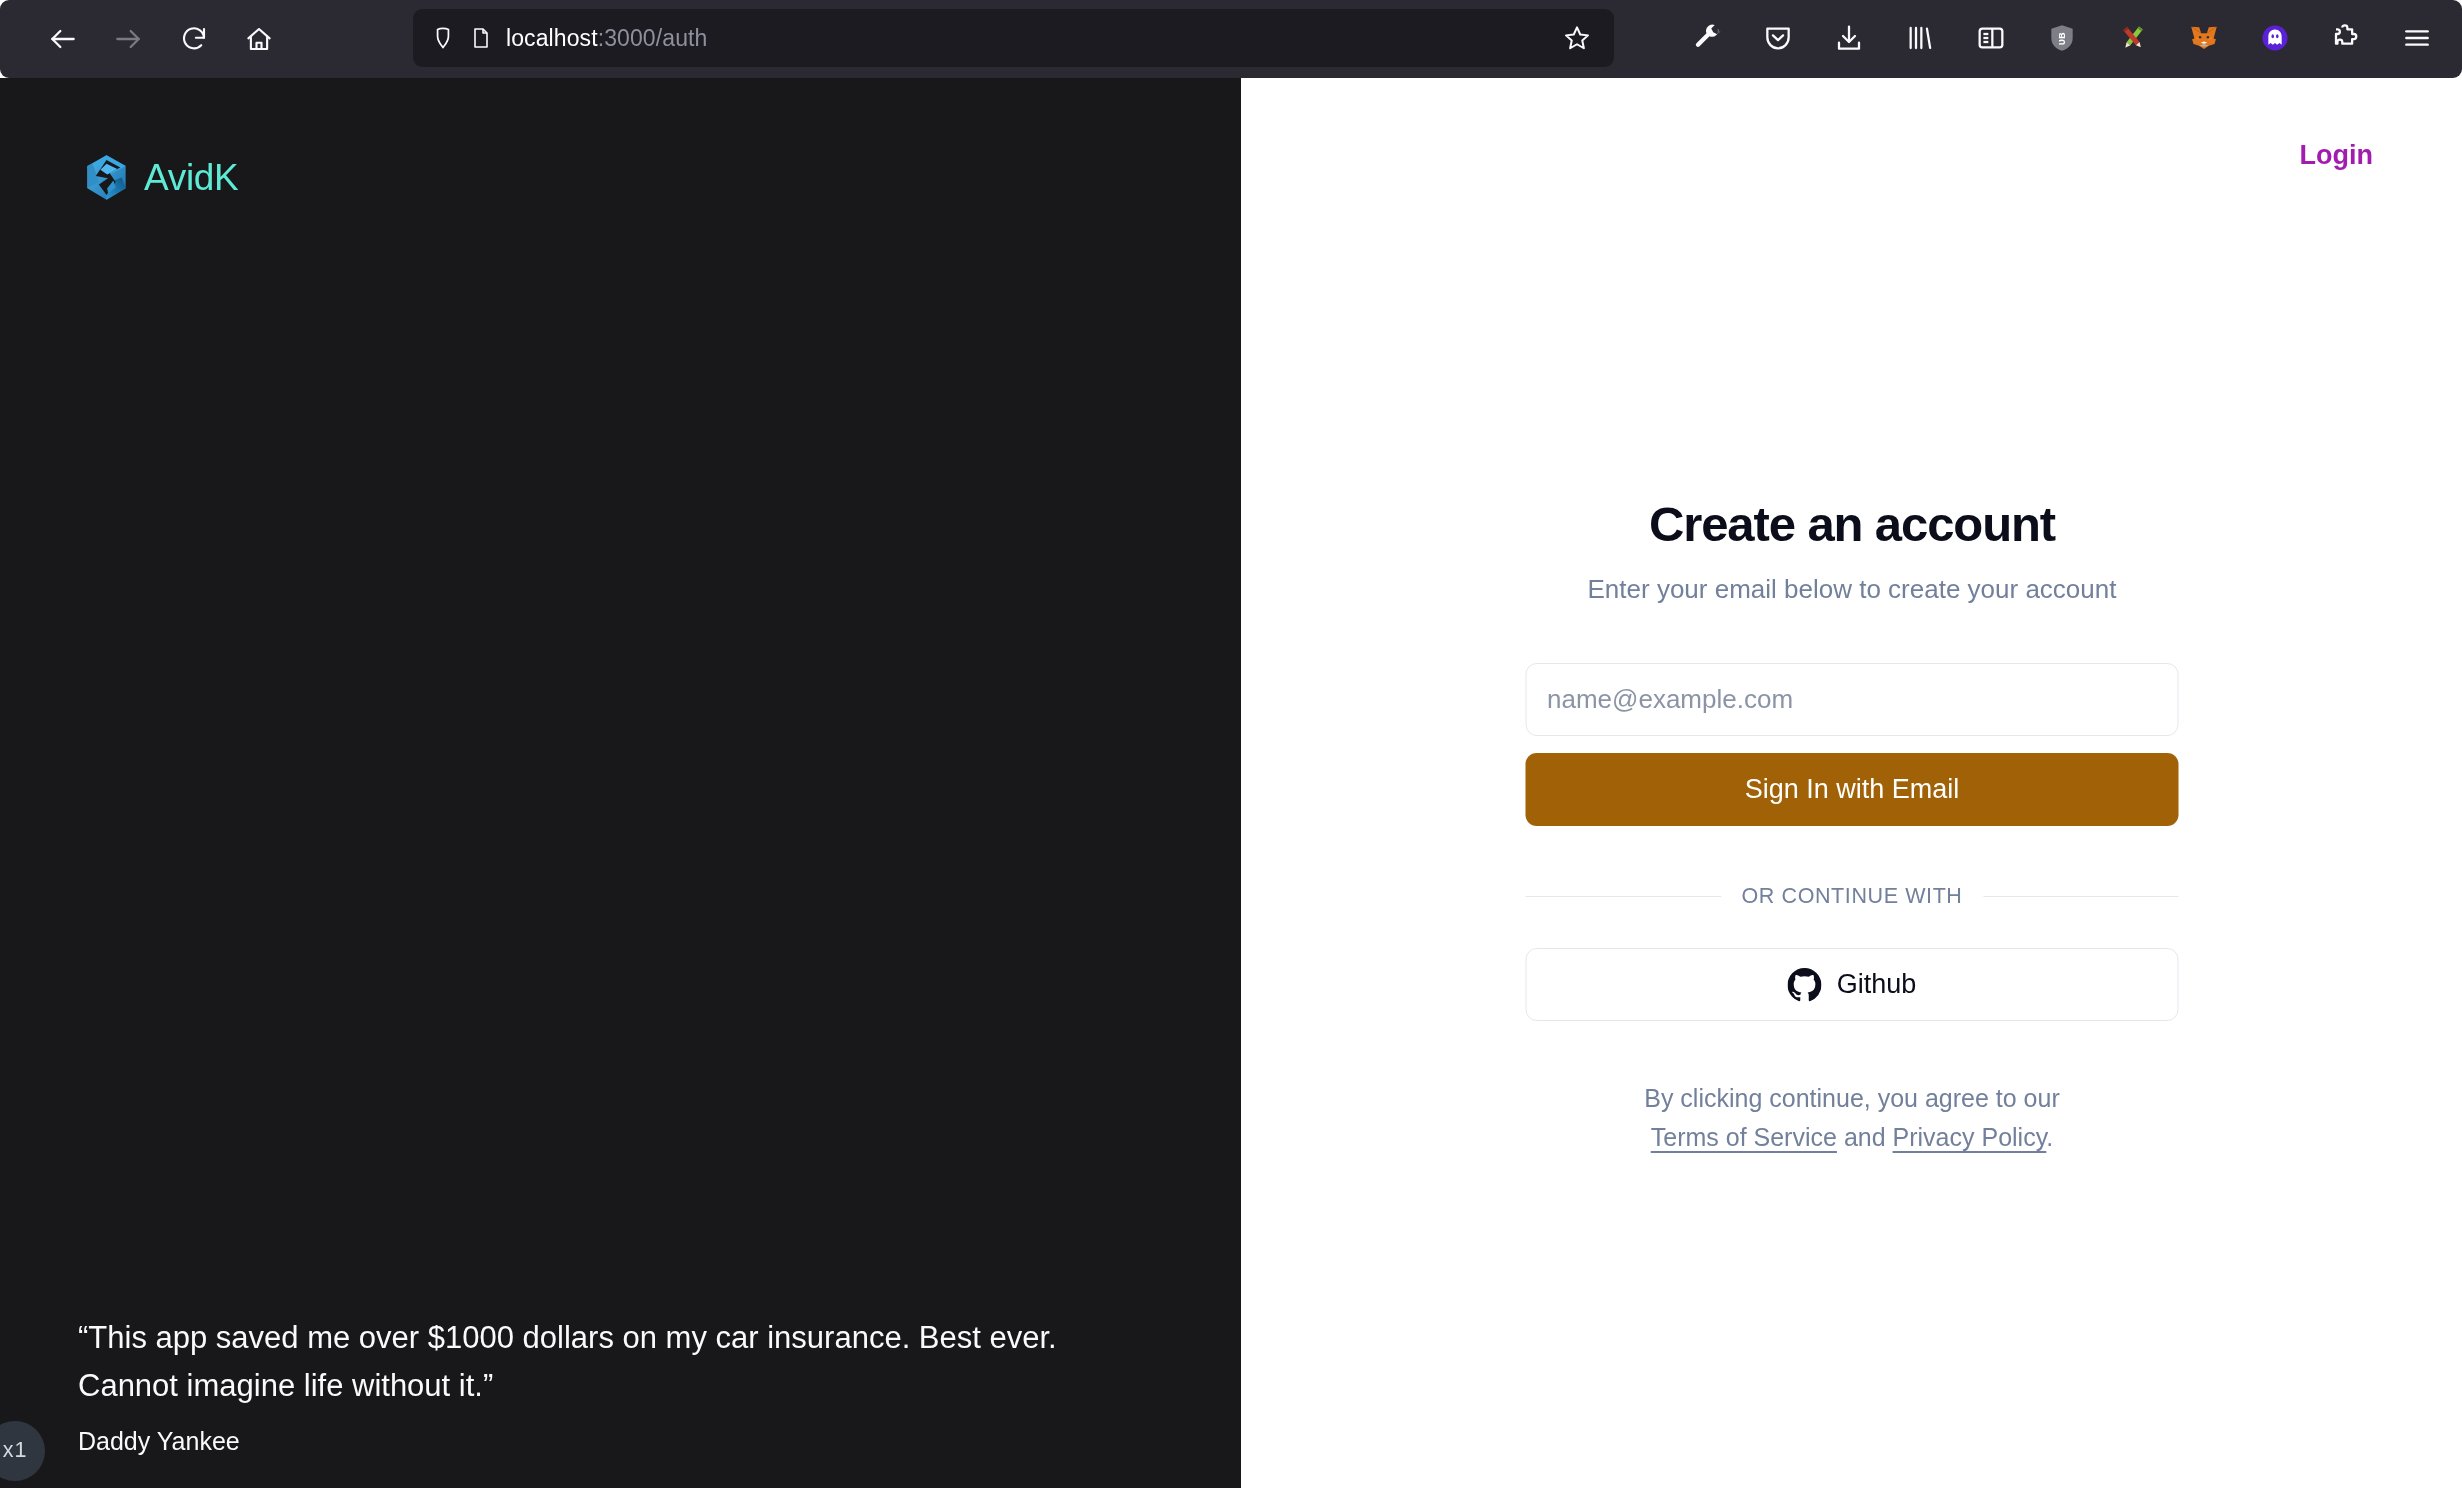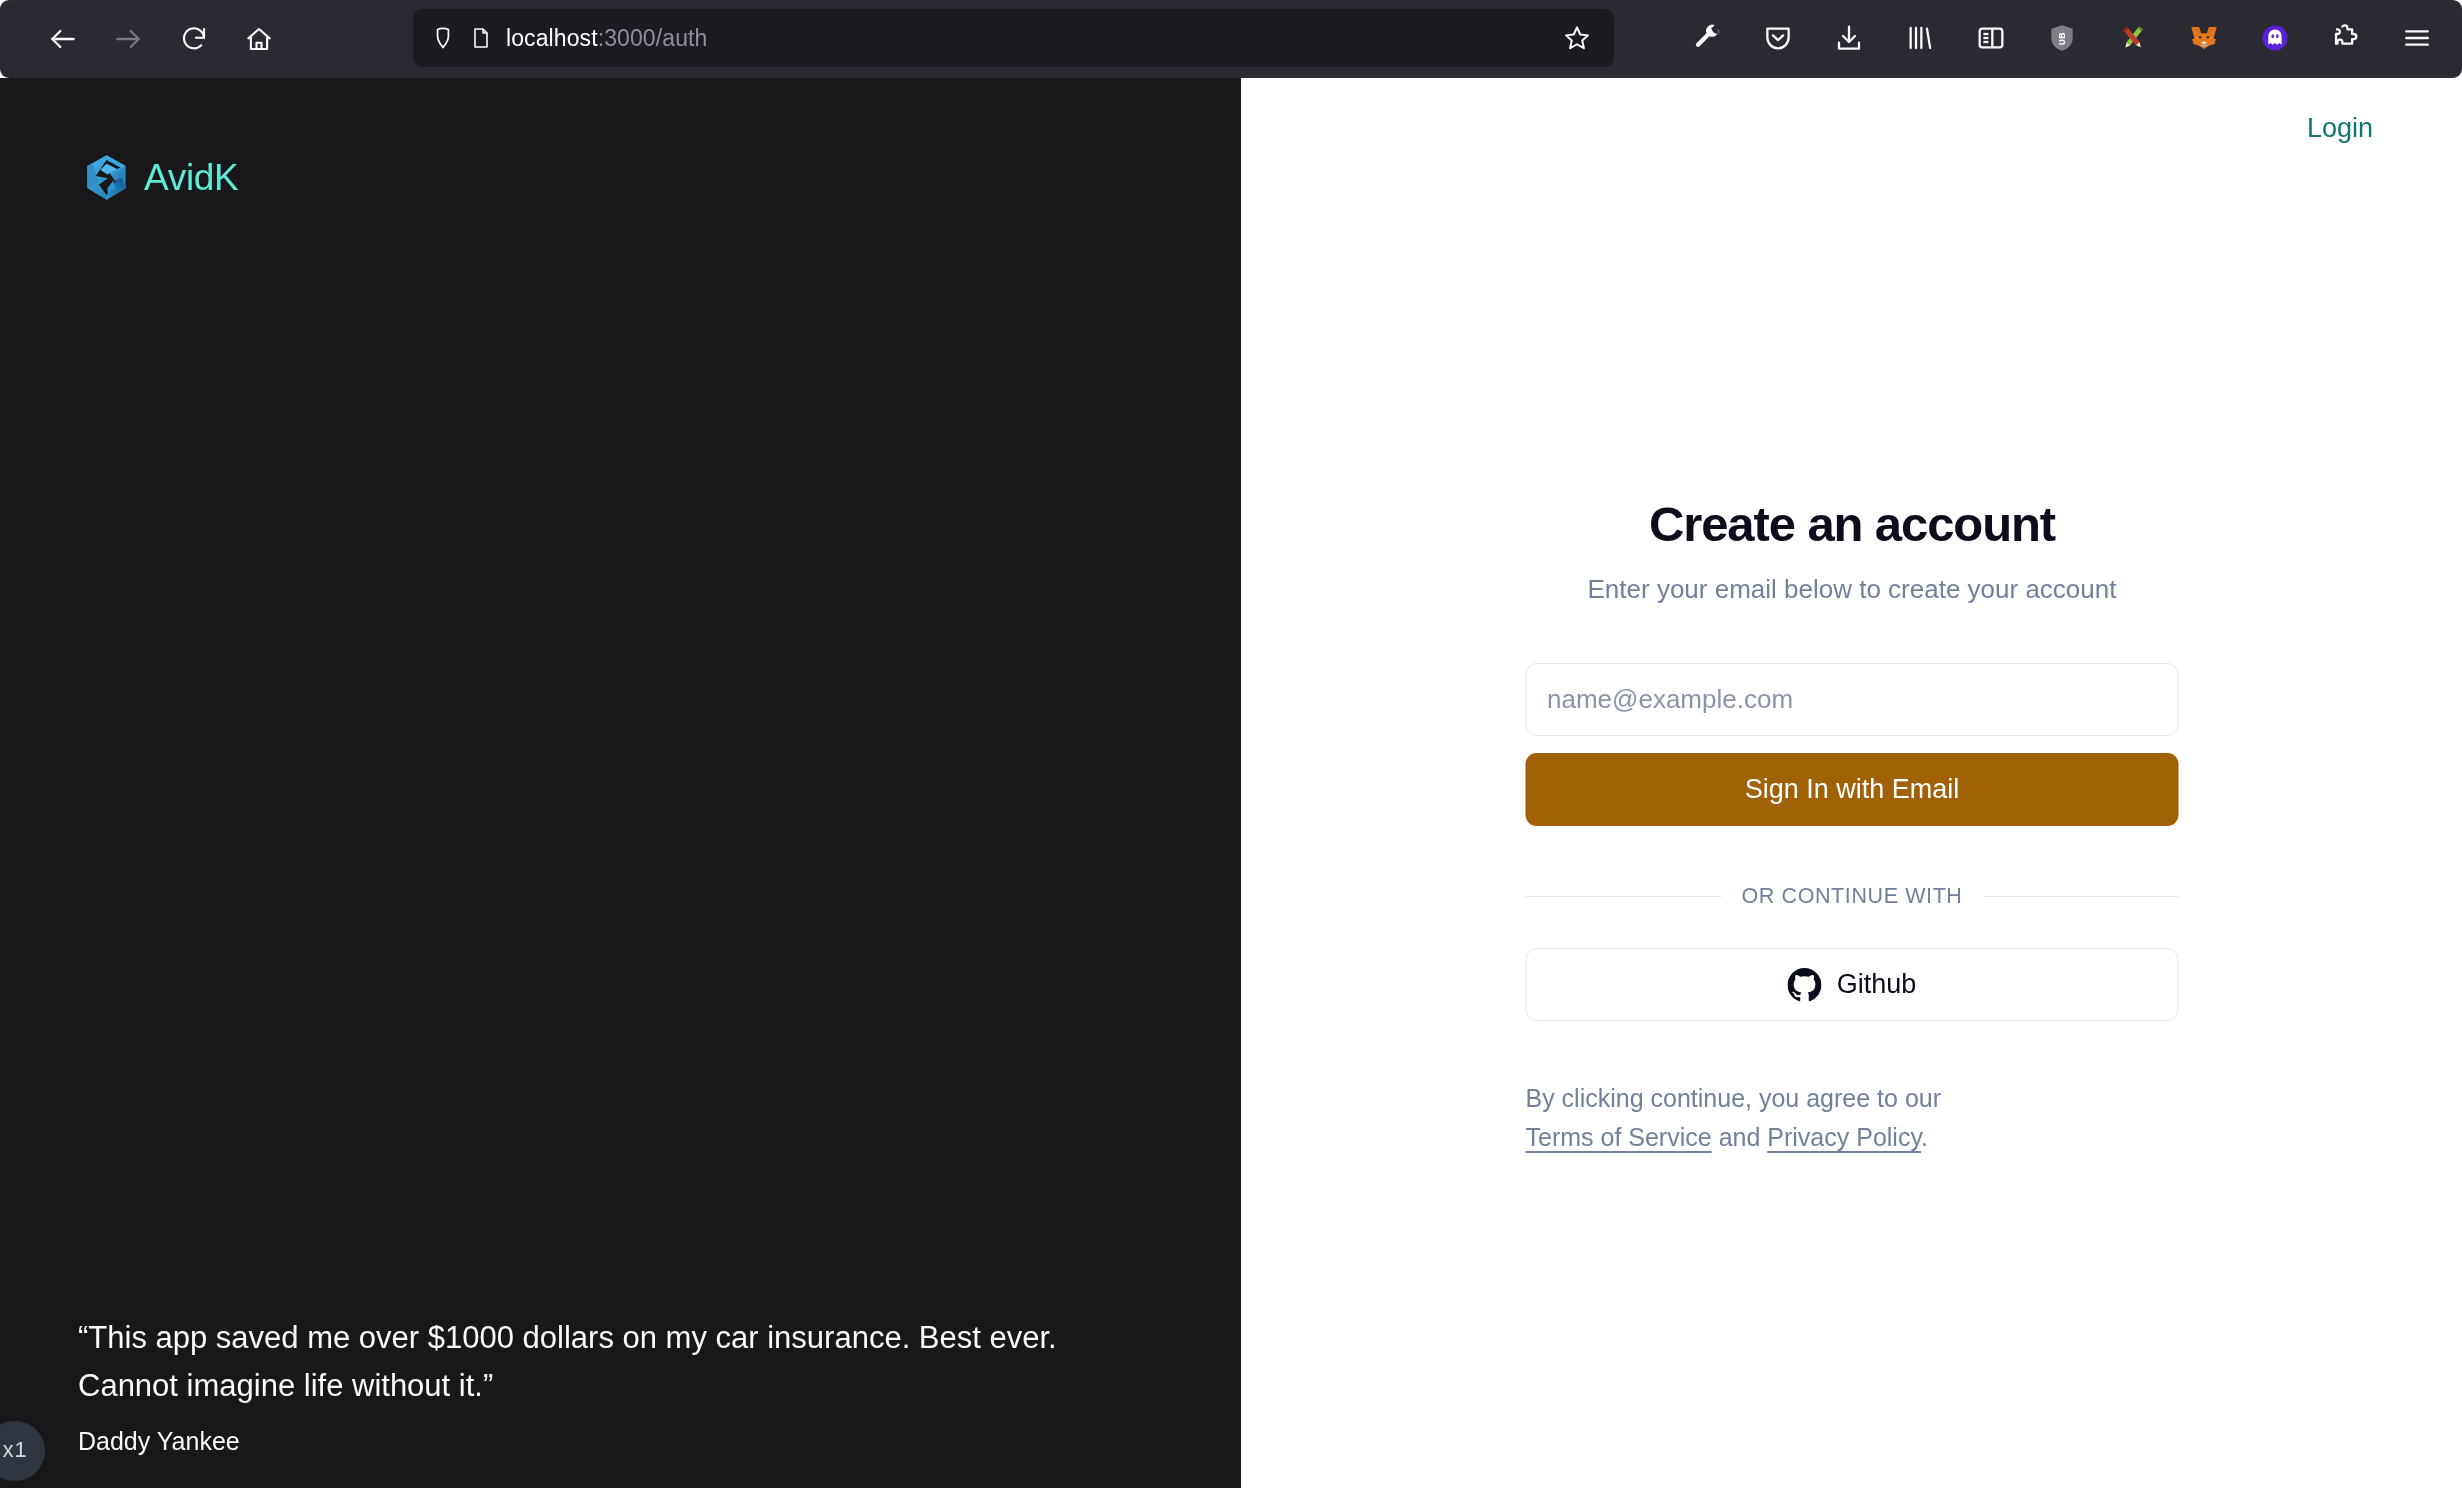--- a/index.html
+++ b/index.html
@@ -165,24 +165,24 @@
     position: absolute;
     left: 1241px; top: 0;
     width: 1222px;
     height: 1410px;
     background: #ffffff;
   }
 
   .login-link {
     position: absolute;
     right: 73px;
-    top: 26px;
+    top: 53px;
     font-size: 27px;
-    color: #0f766e;
-    font-weight: 400;
+    color: #a21caf;
+    font-weight: 700;
     padding: 9.3px 17px;
     border-radius: 7.5px;
     background: transparent;
   }
 
   .auth-card {
     position: absolute;
     left: 50%;
     transform: translateX(-50%);
     top: 420px;
@@ -272,20 +272,21 @@
     border-radius: 11.2px;
     font-size: 27px;
     color: #0b0e1a;
     font-family: "Liberation Sans", sans-serif;
     cursor: pointer;
   }
 
   .legal {
     width: 653px;
     margin-top: 58px;
+    text-align: center;
     font-size: 25px;
     line-height: 1.55;
     color: #72809b;
   }
   .legal a {
     color: #72809b;
     text-decoration: underline;
     text-underline-offset: 4.7px;
   }
 </style>

